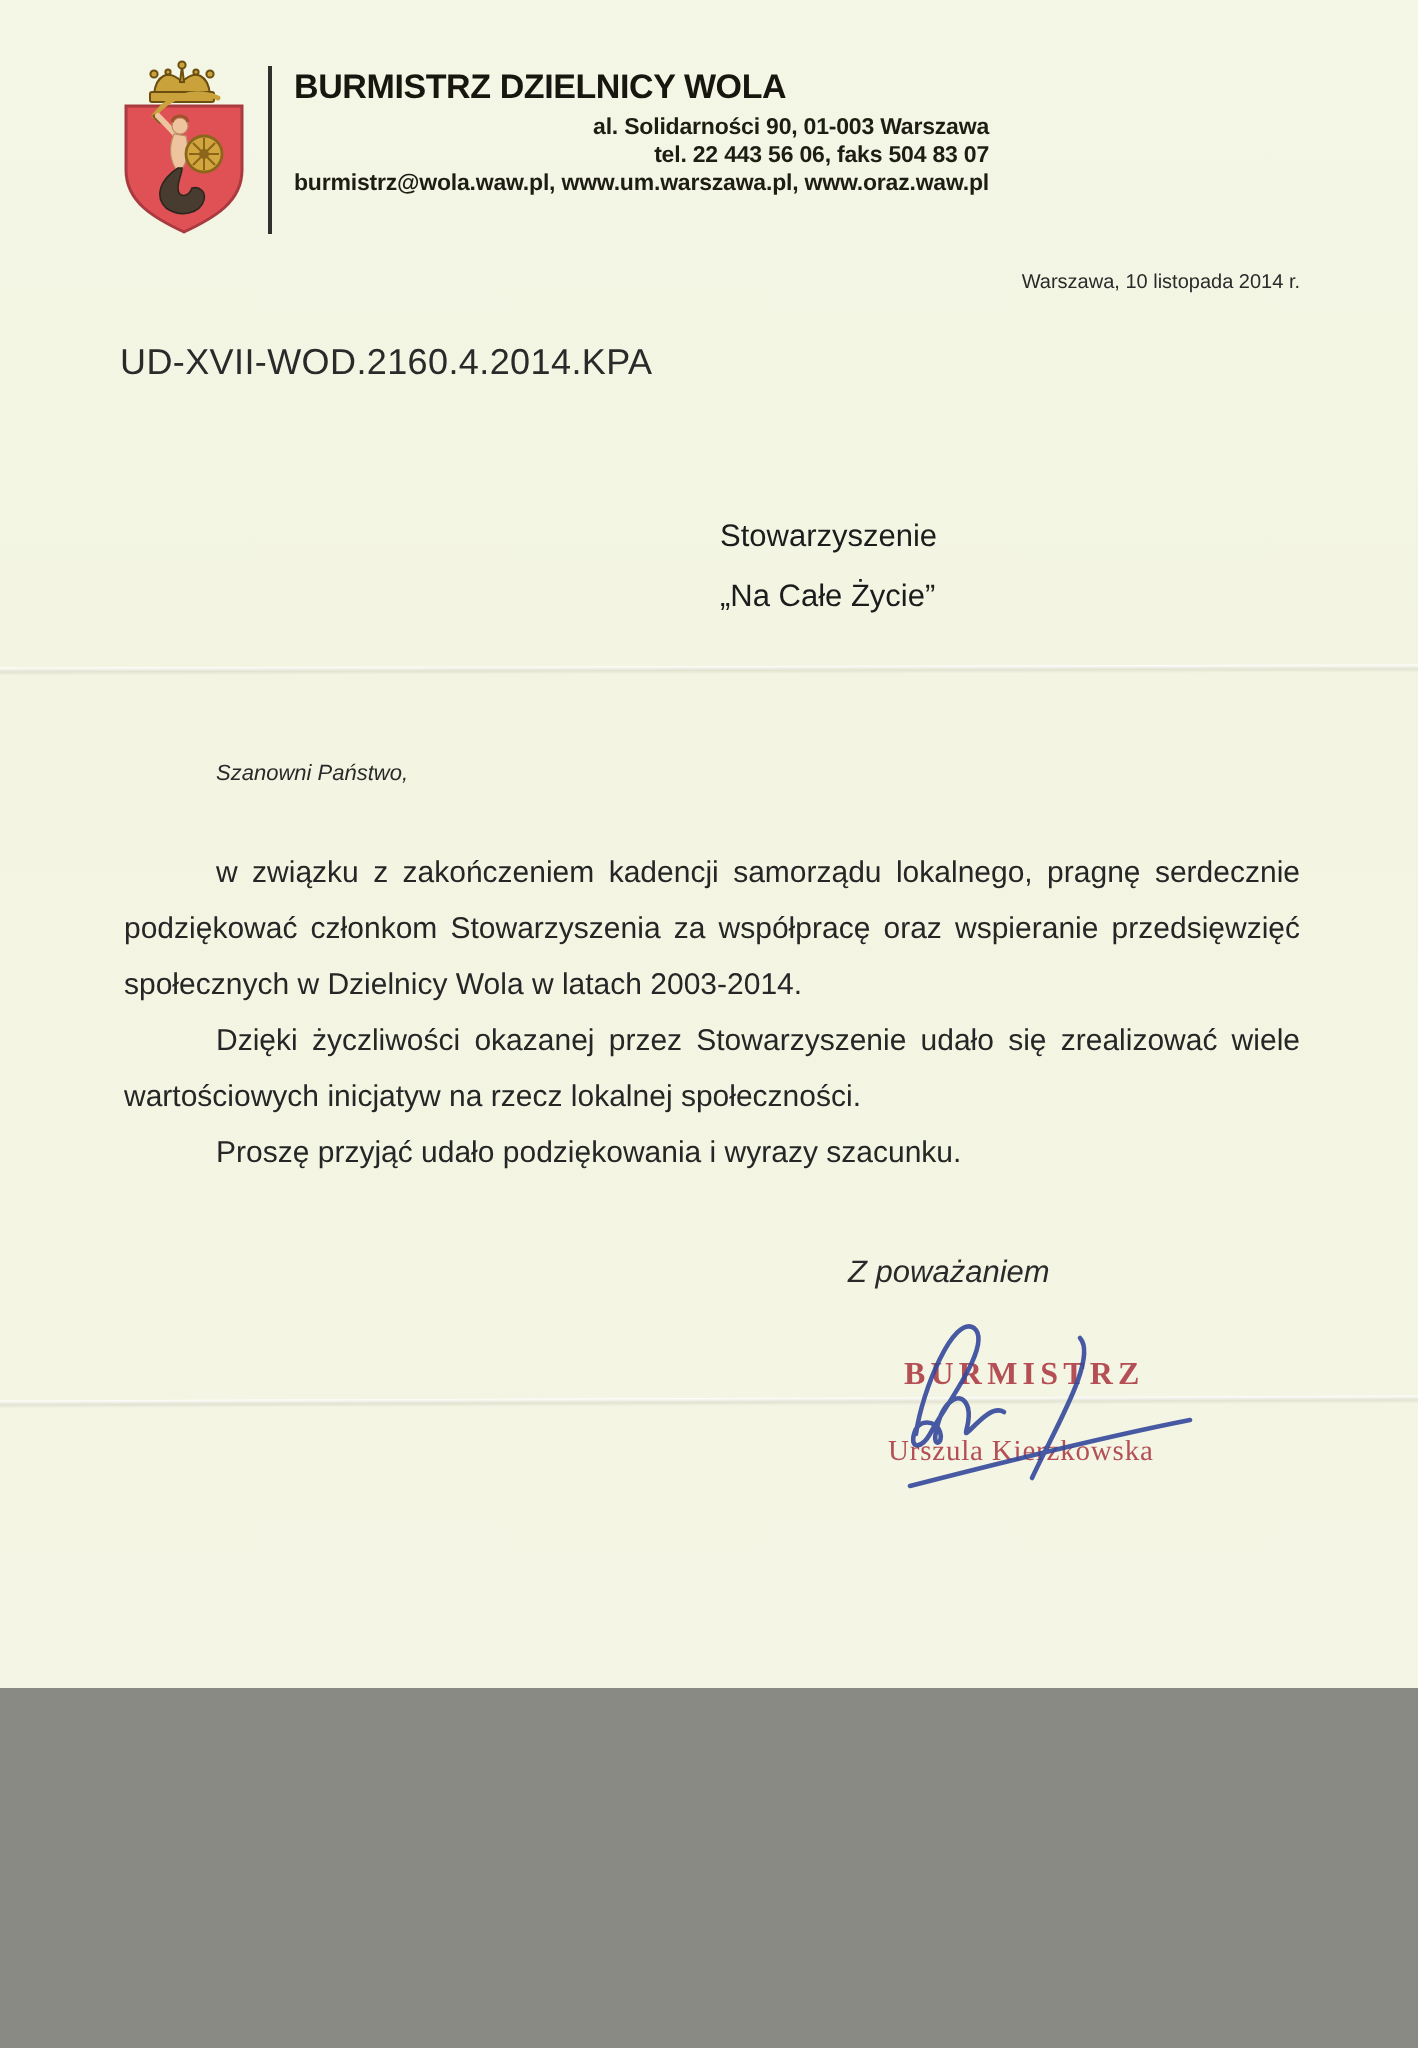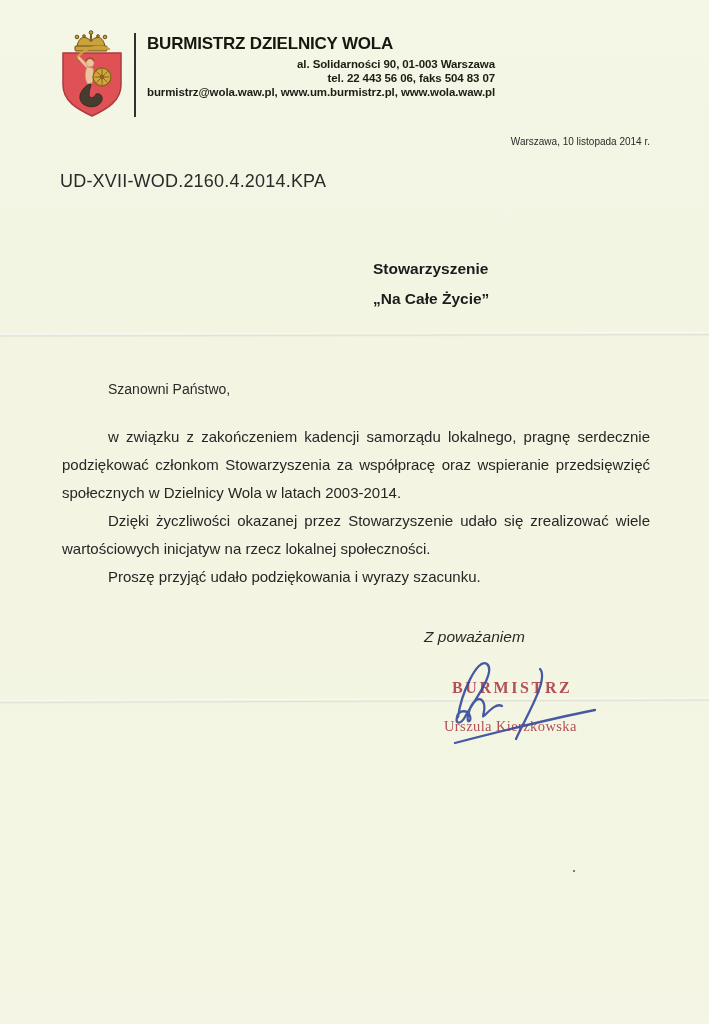--- a/index.html
+++ b/index.html
@@ -2,21 +2,21 @@
 <html lang="pl"><head>
 <meta charset="utf-8">
 <style>
   * { margin: 0; padding: 0; box-sizing: border-box; }
   html, body { background: #8a8a85; }
   body { font-family: "Liberation Sans", sans-serif; }
 
   .page {
     position: relative;
     width: 709px;
-    height: 1024px;
+    height: 844px;
     margin: 0 auto;
     background: linear-gradient(180deg, #f4f6e6 0%, #f3f5e2 40%, #f4f5e4 100%);
     overflow: hidden;
     color: #222;
   }
 
   
   .letterhead { position: absolute; left: 60px; top: 30px; display: flex; }
   .crest { width: 64px; height: 88px; position: relative; flex: 0 0 auto; }
   .lh-divider {
@@ -37,26 +37,26 @@
   
   .date-line {
     position: absolute; top: 136px; right: 59px;
     font-size: 10px; color: #2a2a2a;
   }
   .ref-number {
     position: absolute; left: 60px; top: 171px;
     font-size: 18px; color: #2a2a2a; letter-spacing: 0.2px;
   }
   .addressee {
-    position: absolute; left: 373px; top: 254px;
-    font-size: 15.5px; font-weight: 700; line-height: 30px; color: #1c1c1c;
+    position: absolute; left: 360px; top: 254px;
+    font-size: 15.5px; font-weight: 400; line-height: 30px; color: #1c1c1c;
   }
   .salutation {
     position: absolute; left: 108px; top: 381px;
-    font-size: 14px; color: #2a2a2a;
+    font-style: italic; font-size: 11px; color: #2a2a2a;
   }
   .body-text {
     position: absolute; left: 62px; top: 423px; width: 588px;
     font-size: 15px; line-height: 28px; color: #262626;
     text-align: justify;
   }
   .body-text p { text-indent: 46px; margin: 0; }
   .closing {
     position: absolute; left: 424px; top: 628px;
     font-style: italic; font-size: 15.5px; color: #2a2a2a;
@@ -133,21 +133,21 @@
           <path d="M42,39 L42,55 M34.5,47 L49.5,47 M36.5,41.5 L47.5,52.5 M47.5,41.5 L36.5,52.5" stroke-width="1"></path>
         </g>
       </svg>
     </div>
     <div class="lh-divider"></div>
     <div class="lh-text">
       <div class="lh-title">BURMISTRZ DZIELNICY WOLA</div>
       <div class="lh-small">
         <div>al. Solidarności 90, 01-003 Warszawa</div>
         <div>tel. 22 443 56 06, faks 504 83 07</div>
-        <div>burmistrz@wola.waw.pl, www.um.burmistrz.pl, www.wola.waw.pl</div>
+        <div>burmistrz@wola.waw.pl, www.um.warszawa.pl, www.oraz.waw.pl</div>
       </div>
     </div>
   </div>
 
   <div class="date-line">Warszawa, 10 listopada 2014 r.</div>
   <div class="ref-number">UD-XVII-WOD.2160.4.2014.KPA</div>
 
   <div class="addressee">
     <div>Stowarzyszenie</div>
     <div>„Na Całe Życie”</div>

